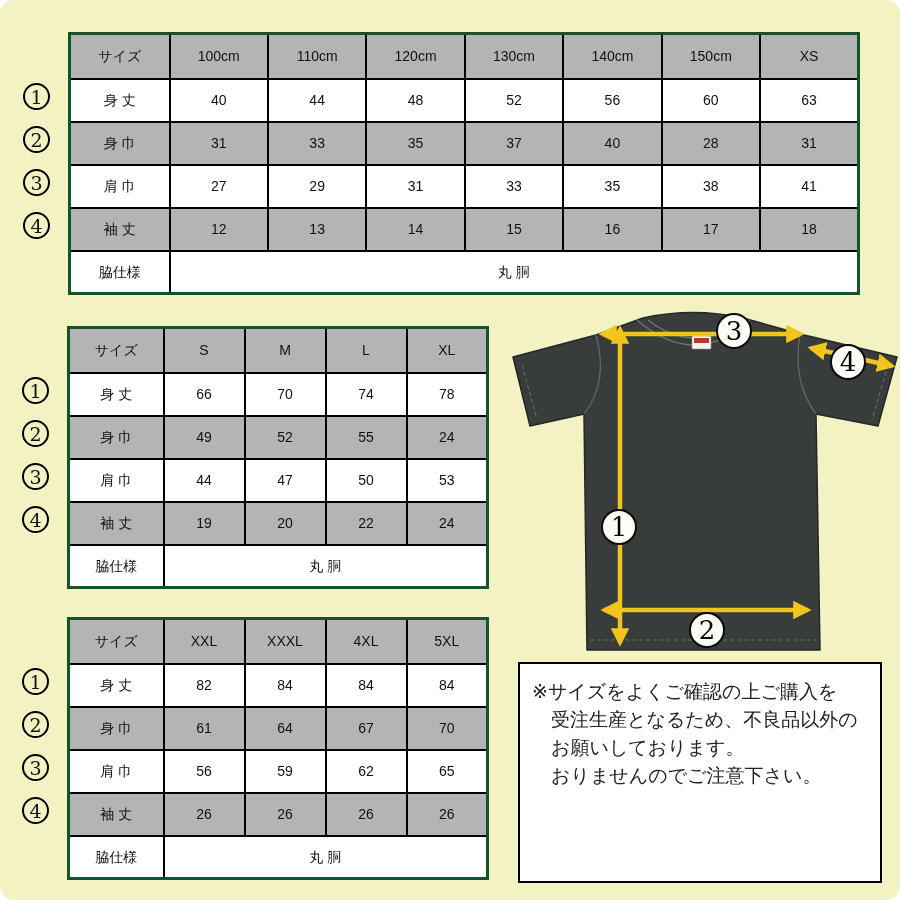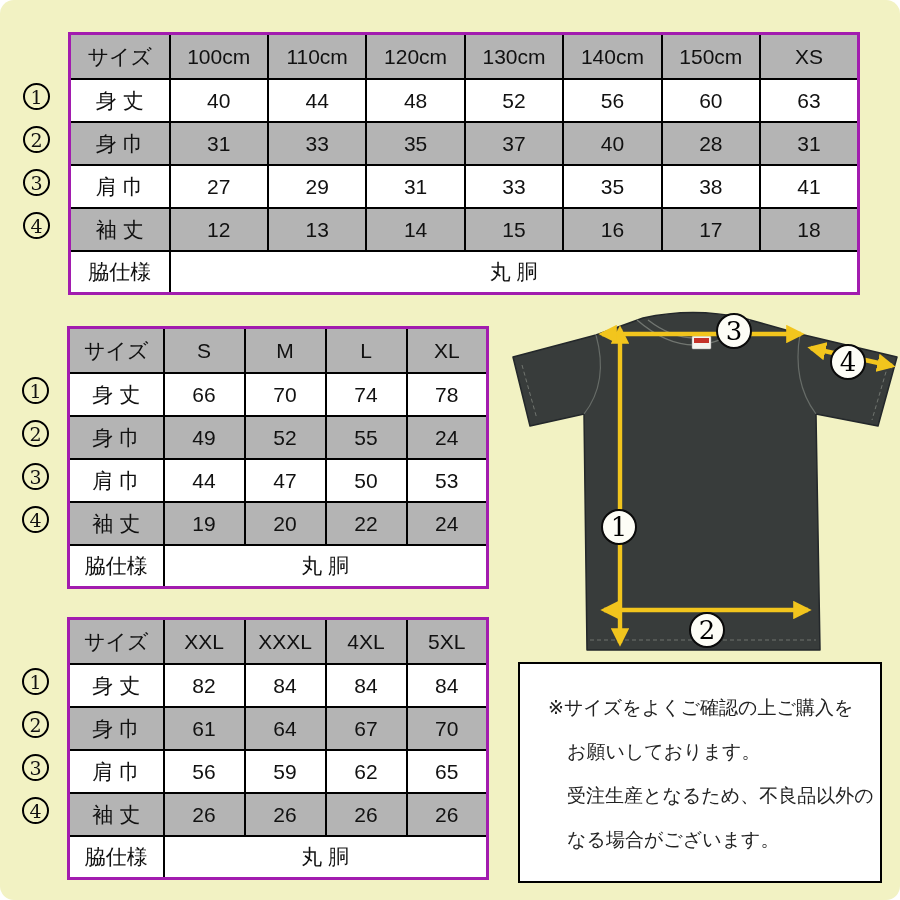--- a/index.html
+++ b/index.html
@@ -14,21 +14,21 @@
   html,body{margin:0;padding:0;background:#ffffff;}
   body{width:900px;height:900px;font-family:"Liberation Sans","DejaVu Sans",sans-serif;color:var(--ink);}
   .canvas{position:relative;width:900px;height:900px;background:var(--background);border-radius:14px;overflow:hidden;}
 
   
   .tblsec{position:absolute;}
   .sec0{left:68px;top:32px;width:792px;}
   .sec1{left:67px;top:326px;width:422px;}
   .sec2{left:67px;top:617px;width:422px;}
 
-  .tblsec table{width:100%;border-collapse:collapse;table-layout:fixed;border:3px solid #a21caf;background:#ffffff;font-size:21px;}
+  .tblsec table{width:100%;border-collapse:collapse;table-layout:fixed;border:3px solid #14532d;background:#ffffff;font-size:14px;}
   .tblsec th,.tblsec td{border:2px solid #000;height:43px;padding:0;text-align:center;vertical-align:middle;font-weight:normal;line-height:1;}
   .tblsec thead th{height:45px;}
   .tblsec .g{background:var(--table-gray);}
 
   .marker{position:absolute;left:-45px;width:27px;height:27px;border:2px solid #000;border-radius:50%;
           background:transparent;font-family:"DejaVu Serif","Liberation Serif",serif;
           font-size:19px;line-height:24px;text-align:center;}
 
   
   .tshirt{position:absolute;left:510px;top:310px;width:390px;height:350px;margin:0;}
@@ -39,21 +39,21 @@
   .tagw{fill:#f4f4ef;stroke:#999999;stroke-width:.5;}
   .tagr{fill:#c5332a;}
   .arrow{stroke:var(--arrow);stroke-width:4.4;fill:none;}
   .ar{fill:var(--arrow);}
   .mcirc{fill:#fdfdf6;stroke:#0a0a0a;stroke-width:2;}
   .mnum{font-family:"DejaVu Serif","Liberation Serif",serif;font-size:26px;fill:#000;text-anchor:middle;}
 
   
   .note{position:absolute;left:518px;top:662px;width:364px;height:221px;background:#ffffff;border:2px solid #000;
         padding:14px 8px 0 12px;font-size:19px;line-height:28px;color:#222;}
-  .nl{margin:16px;padding-left:19px;white-space:nowrap;}
+  .nl{margin:0;padding-left:19px;white-space:nowrap;}
   .nl.first{padding-left:0;}
 </style>
 </head>
 <body>
 
 <div class="canvas">
 
   <section class="tblsec sec0">
       <div class="marker" style="top: 51px;">1</div>
       <div class="marker" style="top: 94px;">2</div>
@@ -268,18 +268,18 @@
         <circle class="mcirc" cx="224" cy="21" r="17"></circle>
         <text class="mnum" x="224" y="30">3</text>
         <circle class="mcirc" cx="338" cy="52" r="17"></circle>
         <text class="mnum" x="338" y="61">4</text>
       </g>
     </svg>
   </figure>
 
   <aside class="note">
     <p class="nl first">※サイズをよくご確認の上ご購入を</p>
+    <p class="nl">受注生産となるため、不良品以外の</p>
     <p class="nl">お願いしております。</p>
-    <p class="nl">受注生産となるため、不良品以外の</p>
-    <p class="nl">なる場合がございます。</p>
+    <p class="nl">おりませんのでご注意下さい。</p>
   </aside>
 
 </div>
 
 </body></html>

